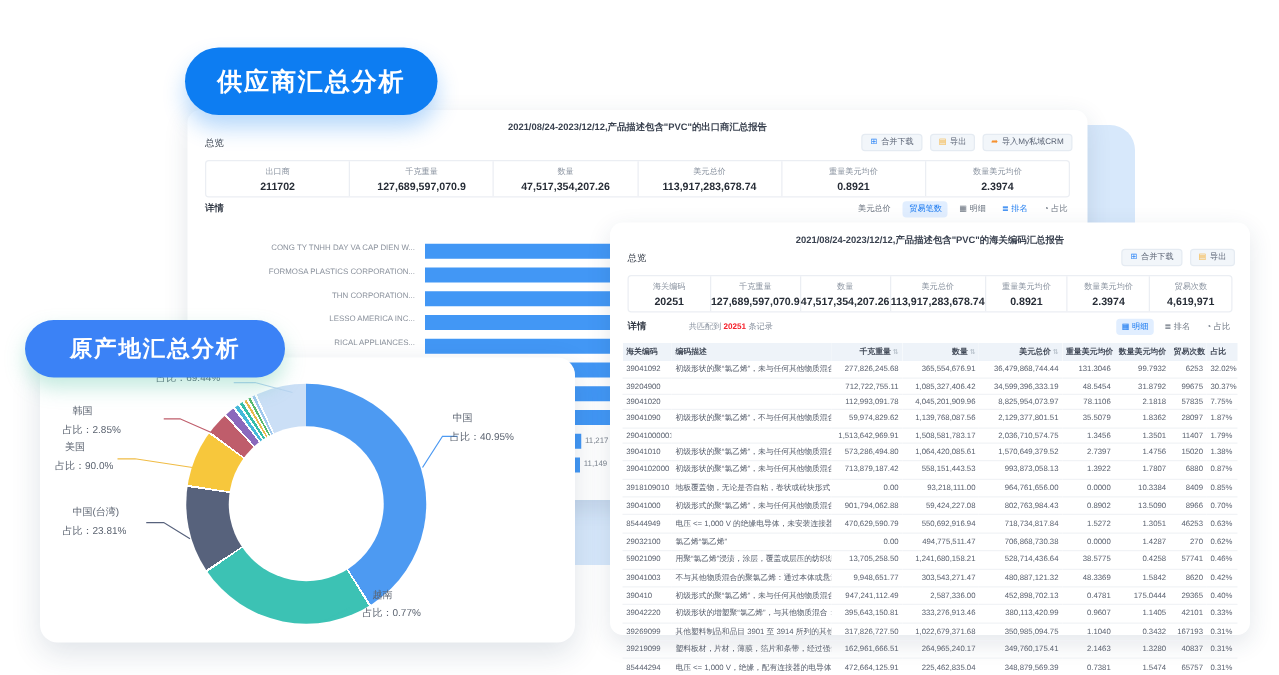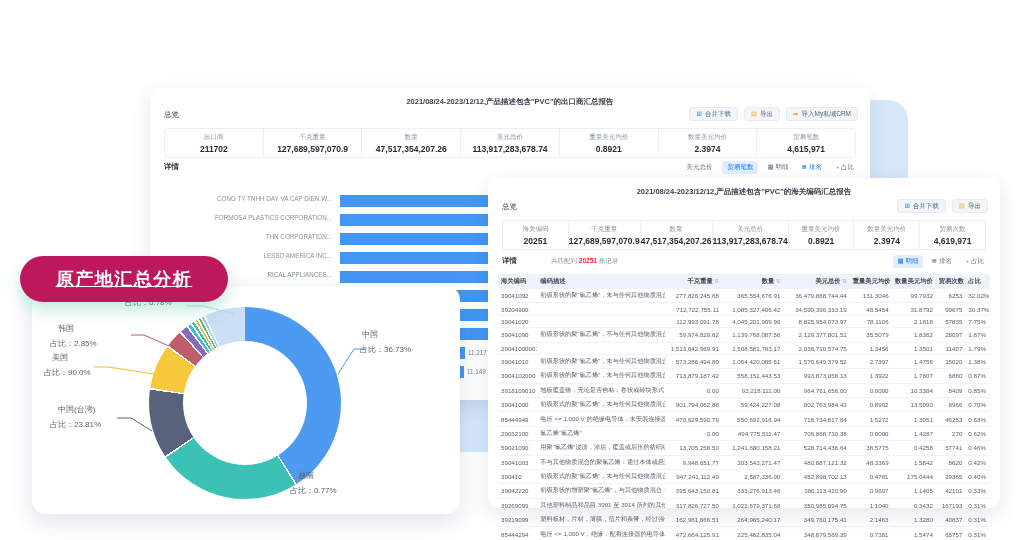--- a/index.html
+++ b/index.html
@@ -7,21 +7,21 @@
          font-family:"Liberation Sans","DejaVu Sans",sans-serif;}
   .backdrop{position:absolute;left:170px;top:100px;width:738px;height:352px;border-radius:20px;background:#d7e8fb;}
   .card{position:absolute;background:#fff;border-radius:10px;box-shadow:0 6px 20px rgba(30,56,90,.12);}
   #panel1{left:150px;top:88px;width:720px;height:312px;z-index:2;}
   #panel2{left:488px;top:178px;width:512px;height:330px;z-index:4;}
   #panel3{left:32px;top:286px;width:428px;height:228px;border-radius:14px;z-index:3;box-shadow:0 8px 24px rgba(30,56,90,.14);}
   .badge{position:absolute;display:flex;align-items:center;justify-content:center;color:#fff;font-weight:bold;
          border-radius:999px;letter-spacing:1.5px;z-index:6;}
   #badge1{left:148px;top:38px;width:202px;height:54px;font-size:20px;background:#0d7df2;box-shadow:0 10px 18px rgba(13,125,242,.30);}
   #badge2{left:468px;top:161px;width:254px;height:45px;font-size:18px;background:#0d7df2;box-shadow:0 8px 16px rgba(13,125,242,.30);z-index:5;}
-  #badge3{left:20px;top:256px;width:208px;height:46px;font-size:18px;background:#be185d;box-shadow:0 8px 16px rgba(84,196,164,.35);z-index:6;text-decoration:underline;}
+  #badge3{left:20px;top:256px;width:208px;height:46px;font-size:18px;background:#3b82f6;box-shadow:0 8px 16px rgba(84,196,164,.35);z-index:6;}
   .p-title{position:absolute;left:0;right:0;top:9px;text-align:center;font-size:7.5px;font-weight:bold;color:#3a4250;}
   .ov-label{position:absolute;left:14px;font-size:7.5px;font-weight:normal;color:#333a46;}
   .btns{position:absolute;right:12px;display:flex;gap:6px;}
   .btn{display:flex;align-items:center;gap:3px;background:#f2f6fa;border:1px solid #e5ebf2;border-radius:3px;
        font-size:6.5px;color:#5a6374;padding:2px 6px;line-height:8px;cursor:pointer;}
   .btn .ic{font-size:6.5px;line-height:6.5px;}
   .sumrow{position:absolute;left:14px;right:14px;display:flex;border:1px solid #ebeef3;border-radius:3px;background:#fff;}
   .sumcell{flex:1;display:flex;flex-direction:column;align-items:center;justify-content:center;gap:2px;
            border-left:1px solid #ebeef3;padding:4px 0;}
   .sumcell:first-child{border-left:none;}
@@ -104,24 +104,20 @@
           <div class="sum-value">113,917,283,678.74</div>
         </div>
         <div class="sumcell">
           <div class="sum-label">重量美元均价</div>
           <div class="sum-value">0.8921</div>
         </div>
         <div class="sumcell">
           <div class="sum-label">数量美元均价</div>
           <div class="sum-value">2.3974</div>
         </div>
-        <div class="sumcell">
-          <div class="sum-label">贸易笔数</div>
-          <div class="sum-value">4,615,971</div>
-        </div>
       </div>
     <div class="detrow" style="top:72px;height:14px;">
       <span class="det-label">详情</span>
       <span class="det-controls" id="p1-controls">
           <span class="chip">美元总价</span>
           <span class="chip active">贸易笔数</span>
           <span class="toggle">
             <span>▦</span>
             <span>明细</span>
           </span>
@@ -188,41 +184,41 @@
       <polyline points="137,60 112,49 99,49" fill="none" stroke="#bf5d6b" stroke-width="1"></polyline>
       <polyline points="122,88 76,81 62,81" fill="none" stroke="#f0bc45" stroke-width="1"></polyline>
       <polyline points="120,145 99,132 85,132" fill="none" stroke="#57627c" stroke-width="1"></polyline>
       <polyline points="226,211 248,200 259,200" fill="none" stroke="#3cc2b4" stroke-width="1"></polyline>
       <polyline points="306,88 322,63 334,63" fill="none" stroke="#4d9af2" stroke-width="1"></polyline>
     </svg>
     <div id="donut" style="background: conic-gradient(rgb(77, 154, 242) 0deg, rgb(77, 154, 242) 147.42deg, rgb(255, 255, 255) 147.42deg, rgb(255, 255, 255) 148.5deg, rgb(60, 194, 180) 148.5deg, rgb(60, 194, 180) 235.44deg, rgb(255, 255, 255) 235.44deg, rgb(255, 255, 255) 236.52deg, rgb(87, 98, 124) 236.52deg, rgb(87, 98, 124) 278.028deg, rgb(255, 255, 255) 278.028deg, rgb(255, 255, 255) 279.108deg, rgb(247, 199, 60) 279.108deg, rgb(247, 199, 60) 305.748deg, rgb(255, 255, 255) 305.748deg, rgb(255, 255, 255) 306.828deg, rgb(191, 93, 107) 306.828deg, rgb(191, 93, 107) 317.088deg, rgb(255, 255, 255) 317.088deg, rgb(255, 255, 255) 318.168deg, rgb(139, 105, 188) 318.168deg, rgb(139, 105, 188) 322.488deg, rgb(255, 255, 255) 322.488deg, rgb(255, 255, 255) 323.568deg, rgb(69, 185, 217) 323.568deg, rgb(69, 185, 217) 325.368deg, rgb(255, 255, 255) 325.368deg, rgb(255, 255, 255) 326.448deg, rgb(53, 191, 168) 326.448deg, rgb(53, 191, 168) 327.888deg, rgb(255, 255, 255) 327.888deg, rgb(255, 255, 255) 328.968deg, rgb(233, 184, 77) 328.968deg, rgb(233, 184, 77) 330.048deg, rgb(255, 255, 255) 330.048deg, rgb(255, 255, 255) 331.128deg, rgb(88, 186, 110) 331.128deg, rgb(88, 186, 110) 332.208deg, rgb(255, 255, 255) 332.208deg, rgb(255, 255, 255) 333.288deg, rgb(159, 200, 238) 333.288deg, rgb(159, 200, 238) 334.512deg, rgb(255, 255, 255) 334.512deg, rgb(255, 255, 255) 335.592deg, rgb(203, 223, 246) 335.592deg, rgb(203, 223, 246) 360deg);"></div>
     <div id="donut-hole"></div>
     <div class="dlabel" style="left:93px;top:9px;">
       <div class="nm"></div>
-      <div>占比：6.78%</div>
+      <div>占比：69.44%</div>
     </div>
     <div class="dlabel" style="left:18px;top:35px;">
       <div class="nm">韩国</div>
       <div>占比：2.85%</div>
     </div>
     <div class="dlabel" style="left:12px;top:64px;">
       <div class="nm">美国</div>
       <div>占比：90.0%</div>
     </div>
     <div class="dlabel" style="left:18px;top:116px;">
       <div class="nm">中国(台湾)</div>
       <div>占比：23.81%</div>
     </div>
     <div class="dlabel" style="left:258px;top:182px;">
       <div class="nm">越南</div>
       <div>占比：0.77%</div>
     </div>
     <div class="dlabel right" style="left:328px;top:41px;">
       <div class="nm">中国</div>
-      <div>占比：36.73%</div>
+      <div>占比：40.95%</div>
     </div>
   </div>
 
   <div class="card" id="panel2">
     <div class="p-title">2021/08/24-2023/12/12,产品描述包含"PVC"的海关编码汇总报告</div>
     <div class="ov-label" style="top:24px;">总览</div>
     <div class="btns" style="top:21px;" id="p2-btns">
         <span class="btn">
           <span class="ic" style="color: rgb(47, 134, 246);">⊞</span>
           <span>合并下载</span>
@@ -507,15 +503,16 @@
               <td>0.7381</td>
               <td>1.5474</td>
               <td>65757</td>
               <td class="l">0.31%</td>
             </tr>
           </tbody>
       </table>
     </div>
   </div>
 
+  <div class="badge" id="badge1">供应商汇总分析</div>
   <div class="badge" id="badge3">原产地汇总分析</div>
 
 </div>
 
 </body></html>

